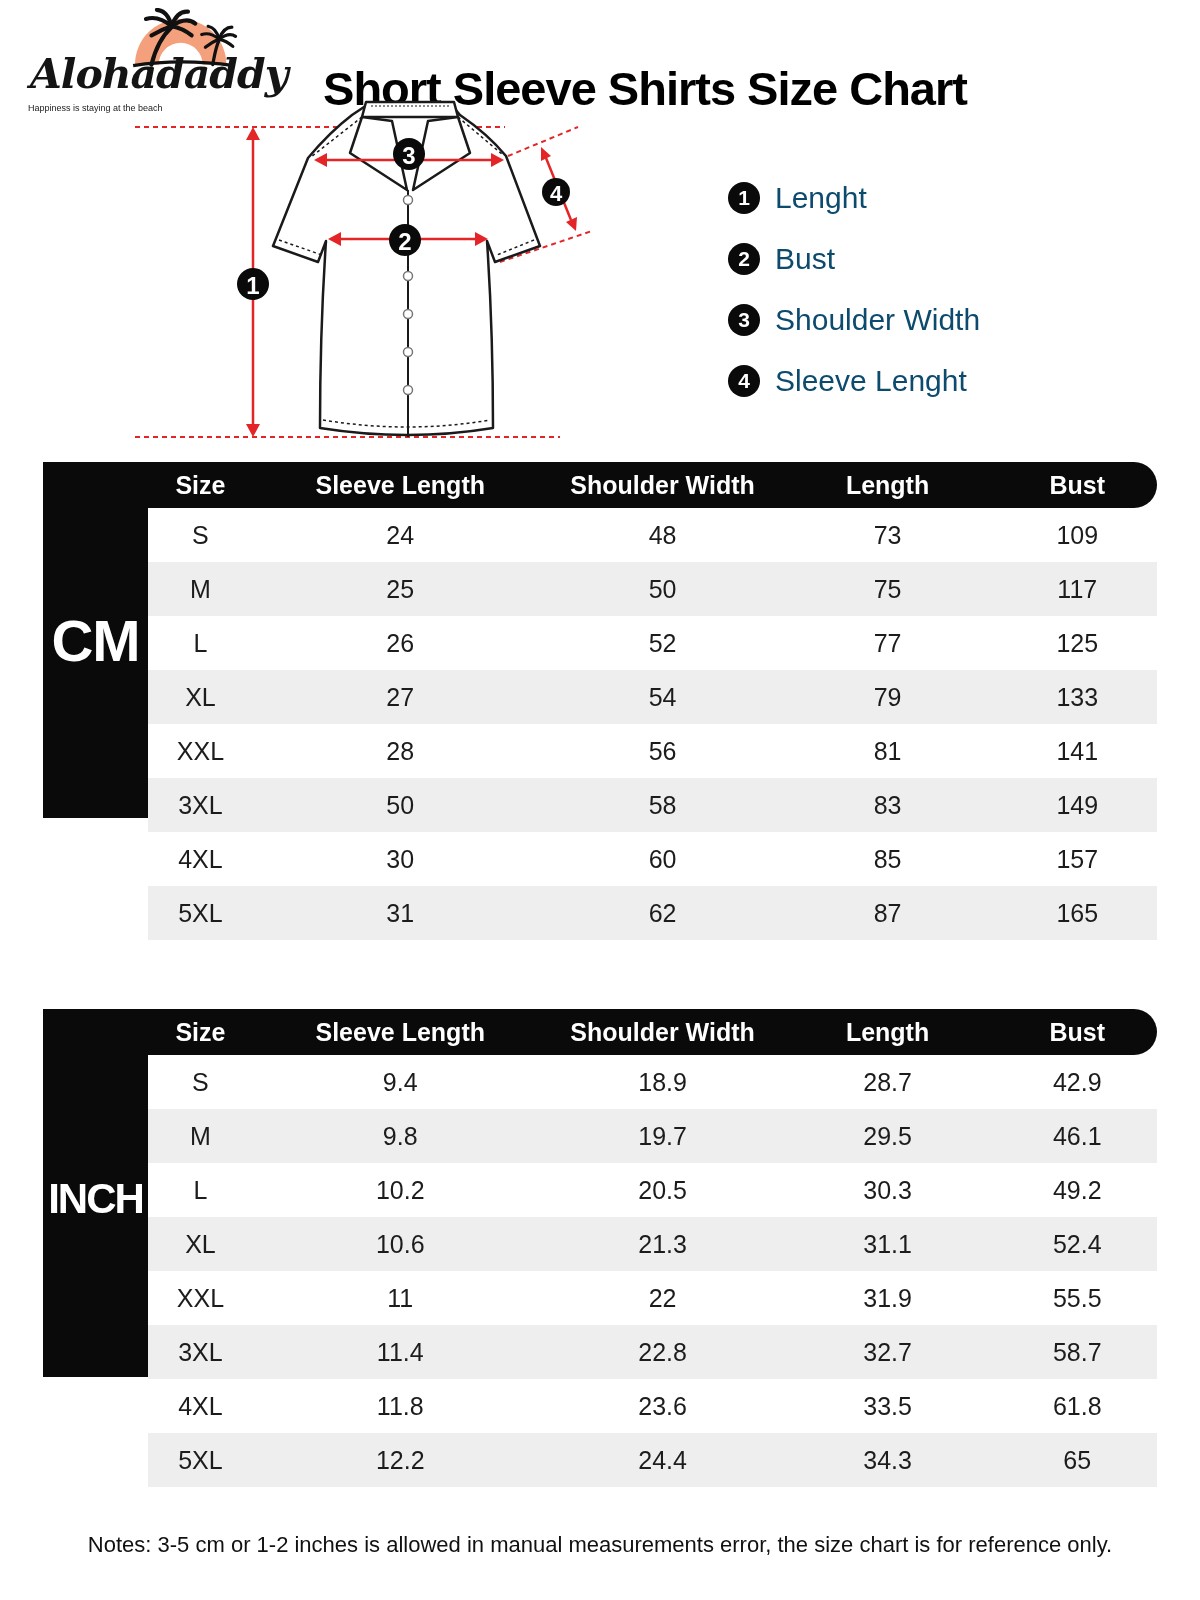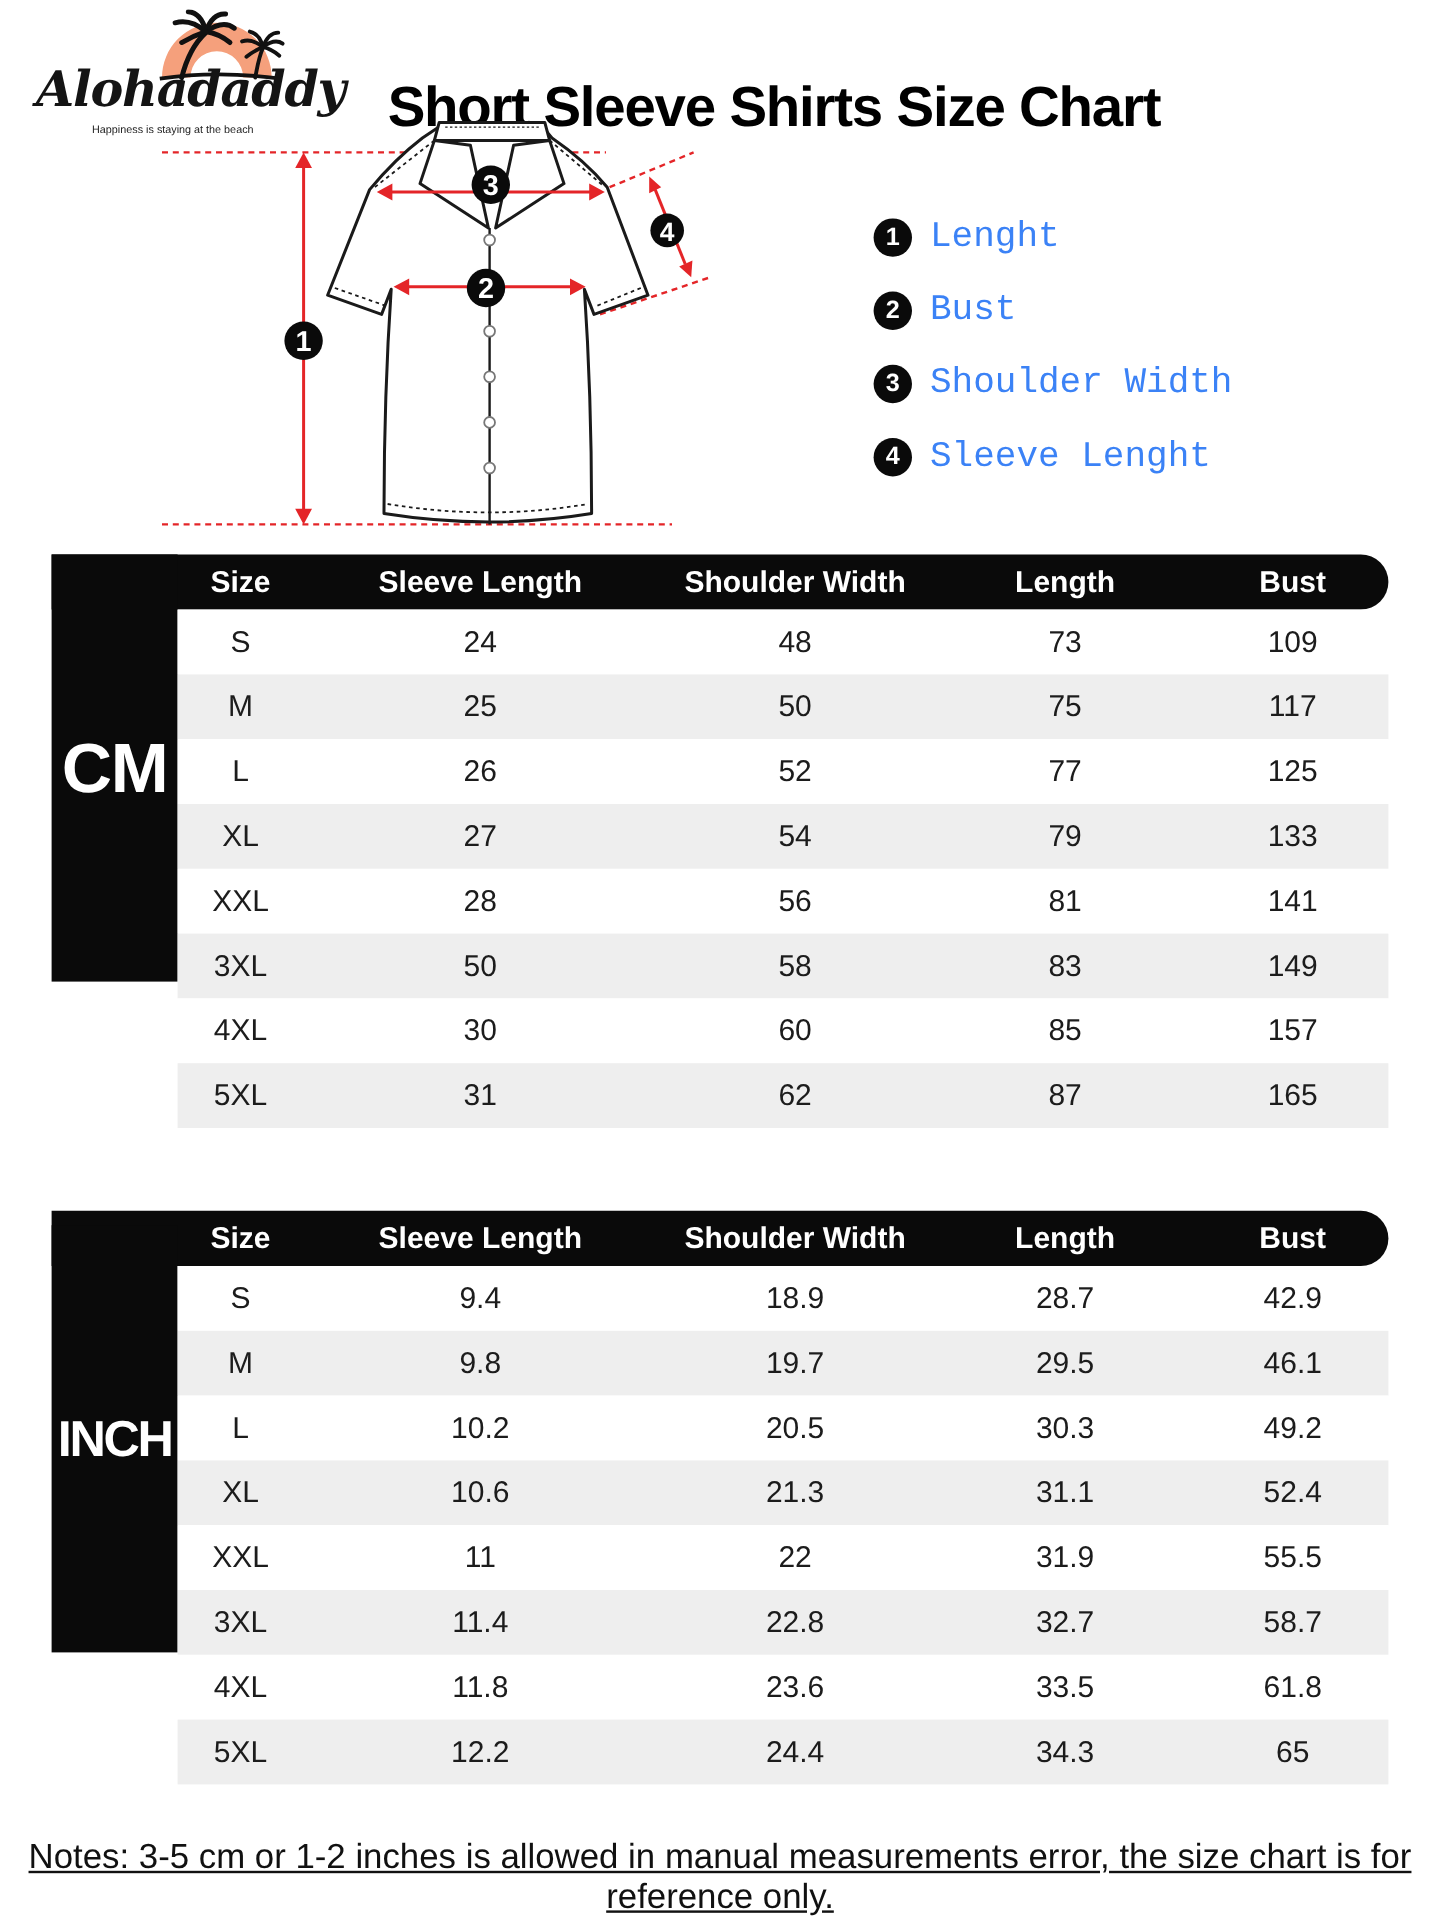--- a/index.html
+++ b/index.html
@@ -5,54 +5,54 @@
   html,body{margin:0;padding:0;background:#ffffff;}
   .page{position:relative;width:1200px;height:1600px;background:#fff;overflow:hidden;
         font-family:"Liberation Sans", sans-serif;color:#1a1a1a;}
 
   
   .logo{position:absolute;left:28px;top:6px;width:250px;height:112px;}
   .logo-art{position:absolute;left:80px;top:2px;width:160px;height:64px;}
   .brand-script{position:absolute;left:2px;top:44px;width:246px;
                 font-family:"DejaVu Serif", serif;font-style:italic;font-weight:700;
                 font-size:41px;letter-spacing:-1px;color:#141414;white-space:nowrap;}
-  .brand-tagline{position:absolute;left:0;top:97px;width:232px;text-align:center;
+  .brand-tagline{position:absolute;left:0;top:97px;width:232px;text-align:left;
                  font-size:9px;color:#222;}
   .page-title{position:absolute;left:150px;top:30px;width:990px;text-align:center;
               font-size:47px;font-weight:bold;letter-spacing:-1px;color:#000;}
 
   
   .shirt-svg{position:absolute;left:125px;top:95px;width:500px;height:350px;}
   .legend{position:absolute;left:728px;top:182px;width:330px;list-style:none;margin:0;padding:0;}
   .legend li{display:flex;align-items:center;height:32px;margin-bottom:29px;}
   .lg-circle{flex:0 0 32px;width:32px;height:32px;border-radius:50%;background:#0a0a0a;color:#fff;
              display:flex;align-items:center;justify-content:center;
              font-size:21px;font-weight:bold;margin-right:15px;}
-  .lg-label{font-size:30px;color:#3b82f6;font-family:Liberation Mono, monospace;}
+  .lg-label{font-size:30px;color:#0c4a6e;}
 
   
   .sizetable{position:absolute;left:43px;width:1114px;height:478px;}
   #table-cm{top:462px;}
   #table-inch{top:1009px;}
   .unit-col{position:absolute;left:0;top:0;width:105px;height:356px;background:#0a0a0a;
             color:#fff;font-weight:bold;display:flex;align-items:center;justify-content:center;}
   .unit-cm{font-size:58px;letter-spacing:-1px;}
   .unit-inch{font-size:42px;letter-spacing:-2px;margin-top:12px;}
   .t-head{position:absolute;left:0;top:0;width:1114px;height:46px;background:#0a0a0a;
           border-radius:0 23px 23px 0;box-sizing:border-box;padding-left:105px;
           display:grid;grid-template-columns:10.4% 29.2% 22.8% 21.8% 15.8%;}
   .t-head .th{color:#fff;font-size:25px;font-weight:bold;text-align:center;line-height:46px;}
   .t-body{position:absolute;left:105px;top:46px;width:1009px;}
   .t-row{height:54px;display:grid;grid-template-columns:10.4% 29.2% 22.8% 21.8% 15.8%;
          align-items:center;background:#fff;}
   .t-row:nth-child(even){background:#eeeeee;}
   .t-row .td{text-align:center;font-size:25px;color:#1c1c1c;}
 
   .note{position:absolute;left:0;top:1532px;width:1200px;text-align:center;
-        font-size:29px;color:#111;text-decoration:underline;}
+        font-size:22px;color:#111;}
 </style>
 </head>
 <body>
 
 <div class="page">
 
   <div class="logo">
     <svg class="logo-art" viewBox="0 0 140 70" xmlns="http://www.w3.org/2000/svg">
       <path d="M12,62 A50,50 0 0 1 112,62 L86,62 A24,24 0 0 0 38,62 Z" fill="#F5A07C"></path>
       <path d="M10,63 Q62,55 120,63" stroke="#111" stroke-width="3.5" fill="none"></path>

